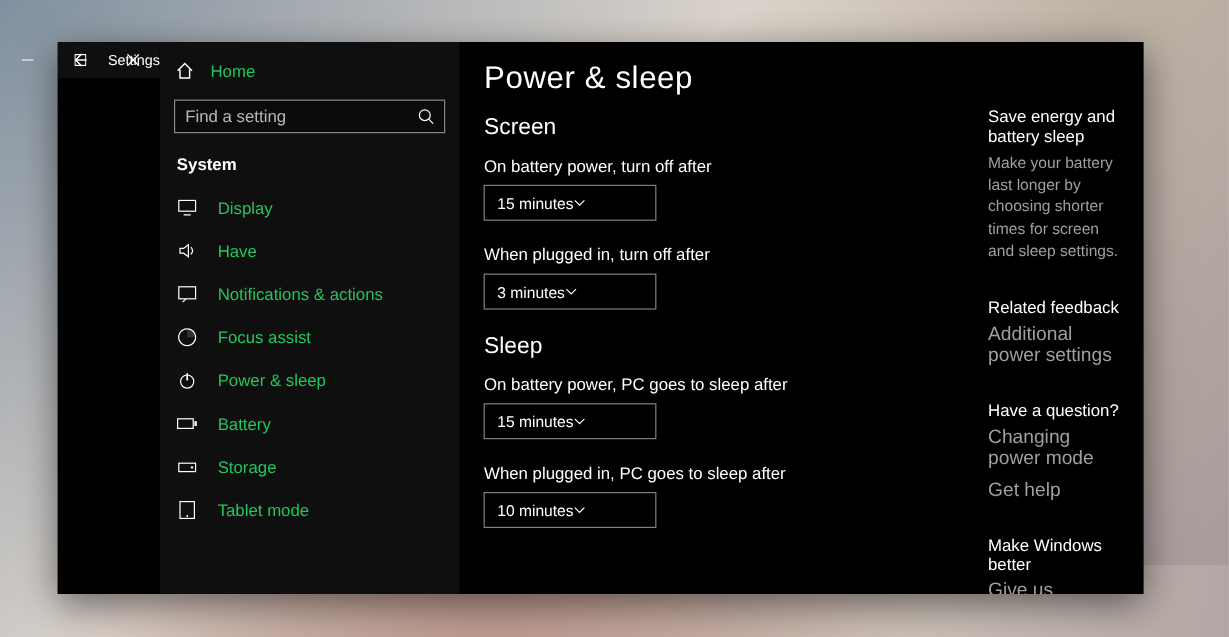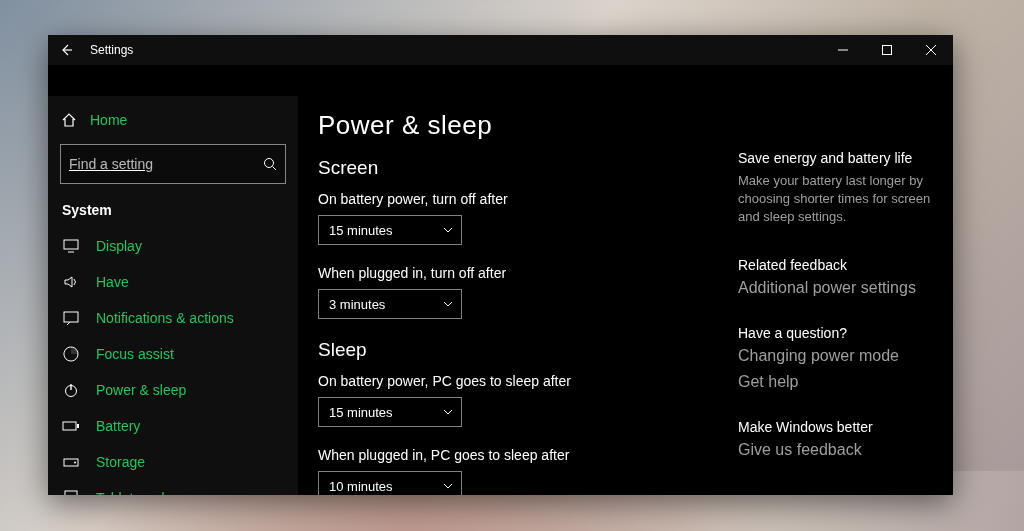--- a/index.html
+++ b/index.html
@@ -12,24 +12,23 @@
     position: relative;
   }
   .window {
     position: absolute;
     left: 48px;
     top: 35px;
     width: 905px;
     height: 460px;
     background: #000;
     display: flex;
-    flex-direction: column;
+    flex-direction: row;
     color: #fff;
     box-shadow: 0 8px 30px rgba(0,0,0,0.5);
-    gap: 31px;
   }
   .titlebar {
     height: 30px;
     display: flex;
     align-items: center;
     background: rgba(255,255,255,0.06);
     position: relative;
   }
   .back-btn {
     width: 36px;
@@ -82,28 +81,27 @@
     display:flex;
     align-items:center;
     justify-content:center;
   }
   .home-row .label, .nav-item .label {
     font-size: 14px;
     color: #22c55e;
   }
   .search-box {
     margin: 4px 12px 14px 12px;
-    height: 40px;
+    height: 28px;
     border: 1px solid rgba(255,255,255,0.5);
     background: rgba(0,0,0,0.25);
     display:flex;
     align-items:center;
     padding: 0 8px;
     gap: 6px;
-    text-decoration: underline;
   }
   .search-box input {
     flex:1;
     background: transparent;
     border: none;
     outline: none;
     color: #fff;
     font-size: 14px;
   }
   .search-box input::placeholder { color: rgba(255,255,255,0.7); }
@@ -145,21 +143,21 @@
     font-size: 14px;
     margin-bottom: 8px;
   }
   .select {
     width: 144px;
     height: 30px;
     border: 1px solid rgba(255,255,255,0.5);
     background: #000;
     display:flex;
     align-items:center;
-    justify-content:space-between;
+    justify-content:flex-start;
     padding: 0 8px 0 10px;
     font-size: 13px;
     cursor:pointer;
     margin-bottom: 20px;
   }
   .side-col {
     flex:1;
     padding: 42px 20px 0 22px;
   }
   .aside-head {
@@ -355,21 +353,21 @@
         <div class="select">
           <span>10 minutes</span>
           <svg width="10" height="6" viewBox="0 0 10 6">
               <path d="M1 1 L5 5 L9 1" stroke="#fff" fill="none"></path>
             </svg>
         </div>
       </div>
 
       <div class="side-col">
         <div class="aside-block">
-          <div class="aside-head">Save energy and battery life</div>
+          <div class="aside-head">Save energy and battery sleep</div>
           <div class="aside-text">Make your battery last longer by choosing shorter times for screen and sleep settings.</div>
         </div>
         <div class="aside-block">
           <div class="aside-head">Related feedback</div>
           <div class="aside-link">Additional power settings</div>
         </div>
         <div class="aside-block">
           <div class="aside-head">Have a question?</div>
           <div class="aside-link">Changing power mode</div>
           <div class="aside-link">Get help</div>

